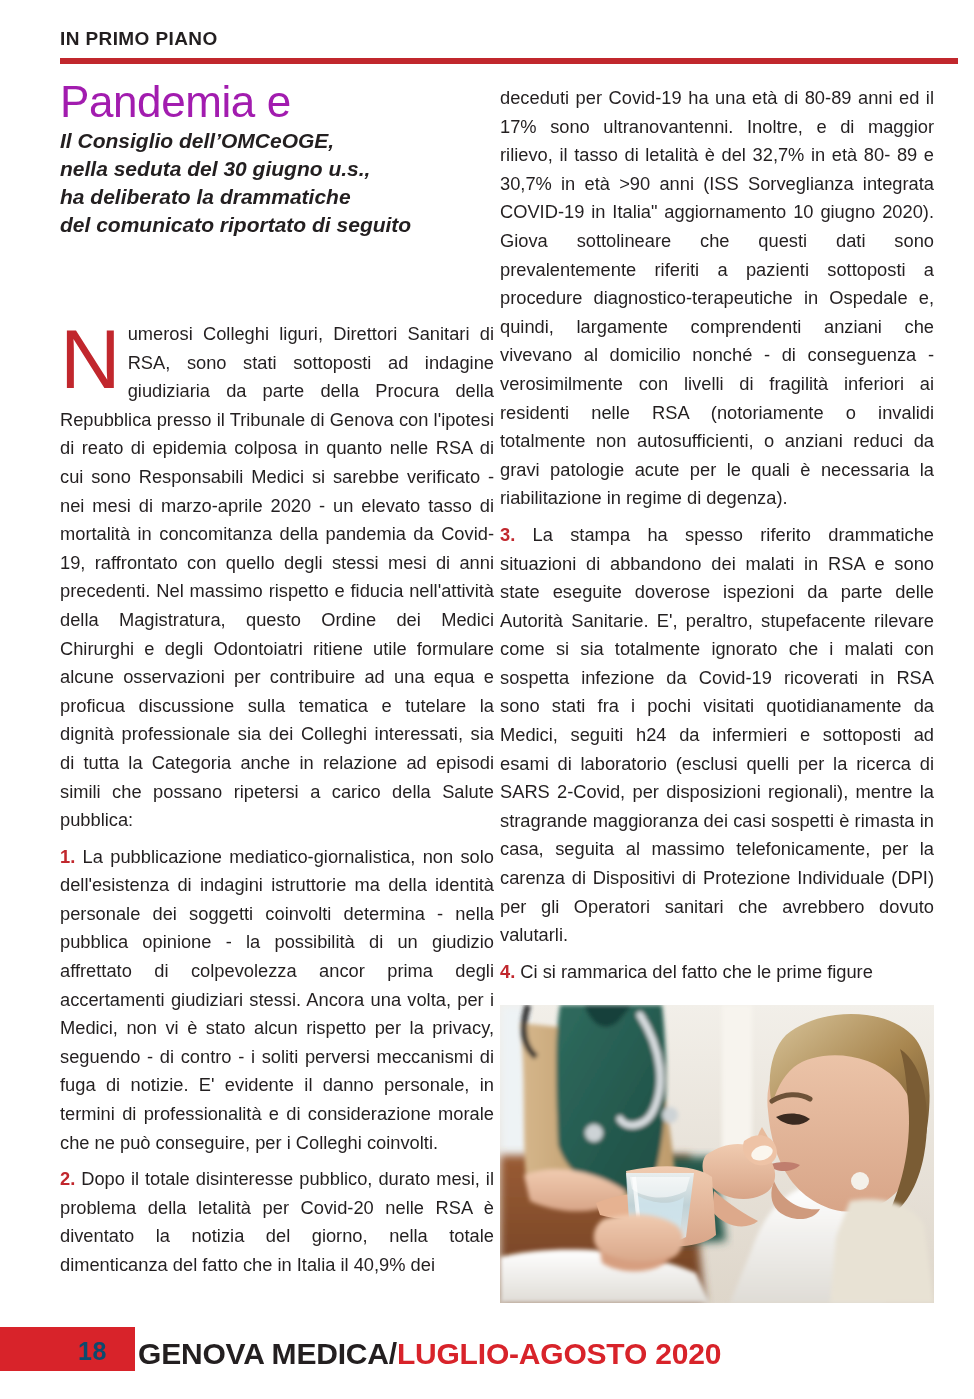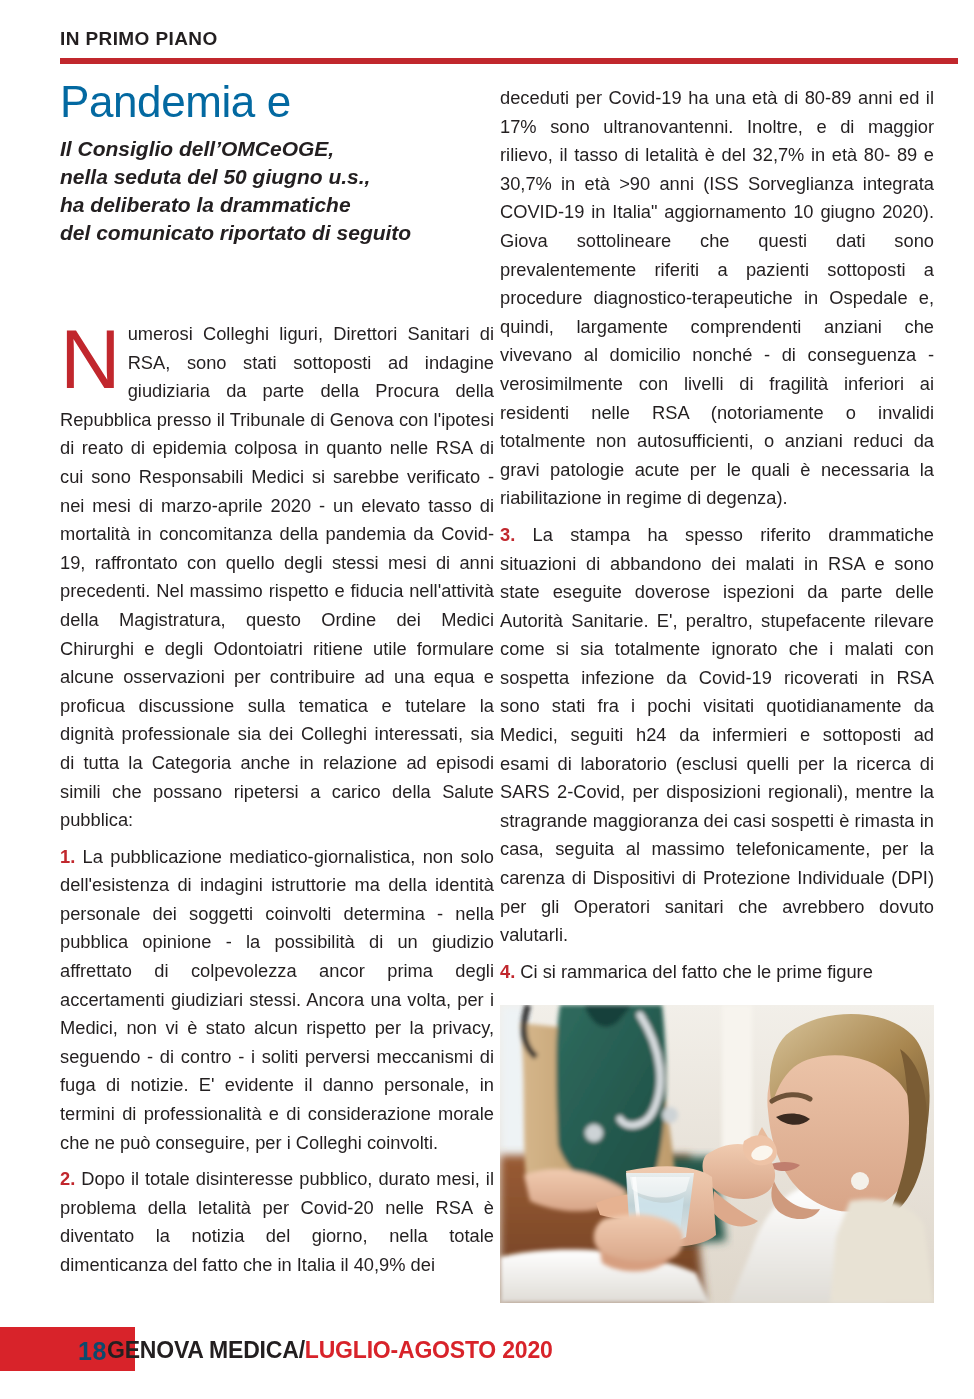--- a/index.html
+++ b/index.html
@@ -48,25 +48,24 @@
     top: 76px;
     width: 430px;
   }
   .title-line {
     font-size: 44px;
     font-weight: normal;
     line-height: 51px;
     letter-spacing: -0.4px;
     font-family: "Liberation Sans", sans-serif;
   }
-  .title-line.one { color: #0369a1; }
+  .title-line.one { color: #a21caf; }
   .title-line.two { color: #c1272d; }
 
   .standfirst {
-    margin-top: 8px;
     font-size: 21px;
     line-height: 28px;
     font-style: italic;
     font-weight: bold;
     color: #231f20;
     font-family: "Liberation Sans", sans-serif;
   }
   .standfirst div { white-space: nowrap; }
 
   
@@ -141,43 +140,43 @@
     position: absolute;
     left: 78px;
     top: 1337px;
     font-size: 25px;
     font-weight: bold;
     color: #0c4a6e;
     letter-spacing: 0.5px;
   }
   .footer-text {
     position: absolute;
-    left: 107px;
+    left: 138px;
     top: 1337px;
-    font-size: 23px;
+    font-size: 30px;
     font-weight: bold;
     letter-spacing: -0.2px;
     white-space: nowrap;
   }
   .footer-text .masthead { color: #231f20; }
   .footer-text .issue { color: #d8232a; }
 </style>
 </head>
 <body>
 
 <div class="page">
 
   <div class="kicker">IN PRIMO PIANO</div>
   <div class="header-rule"></div>
 
   <div class="title-block">
     <div class="title-line one">Pandemia e</div>
     <div class="standfirst">
       <div>Il Consiglio dell’OMCeOGE,</div>
-      <div>nella seduta del 50 giugno u.s.,</div>
+      <div>nella seduta del 30 giugno u.s.,</div>
       <div>ha deliberato la drammatiche</div>
       <div>del comunicato riportato di seguito</div>
     </div>
   </div>
 
   <div class="col col-left">
     <p class="body"><span class="dropcap">N</span><span>umerosi Colleghi liguri, Direttori Sanitari di RSA, sono stati sottoposti ad indagine giudiziaria da parte della Procura della Repubblica presso il Tribunale di Genova con l'ipotesi di reato di epidemia colposa in quanto nelle RSA di cui sono Responsabili Medici si sarebbe verificato - nei mesi di marzo-aprile 2020 - un elevato tasso di mortalità in concomitanza della pandemia da Covid-19, raffrontato con quello degli stessi mesi di anni precedenti. Nel massimo rispetto e fiducia nell'attività della Magistratura, questo Ordine dei Medici Chirurghi e degli Odontoiatri ritiene utile formulare alcune osservazioni per contribuire ad una equa e proficua discussione sulla tematica e tutelare la dignità professionale sia dei Colleghi interessati, sia di tutta la Categoria anche in relazione ad episodi simili che possano ripetersi a carico della Salute pubblica:</span></p>
     <p class="body"><span class="num">1.</span><span> La pubblicazione mediatico-giornalistica, non solo dell'esistenza di indagini istruttorie ma della identità personale dei soggetti coinvolti determina - nella pubblica opinione - la possibilità di un giudizio affrettato di colpevolezza ancor prima degli accertamenti giudiziari stessi. Ancora una volta, per i Medici, non vi è stato alcun rispetto per la privacy, seguendo - di contro - i soliti perversi meccanismi di fuga di notizie. E' evidente il danno personale, in termini di professionalità e di considerazione morale che ne può conseguire, per i Colleghi coinvolti.</span></p>
     <p class="body"><span class="num">2.</span><span> Dopo il totale disinteresse pubblico, durato mesi, il problema della letalità per Covid-20 nelle RSA è diventato la notizia del giorno, nella totale dimenticanza del fatto che in Italia il 40,9% dei</span></p>
   </div>

